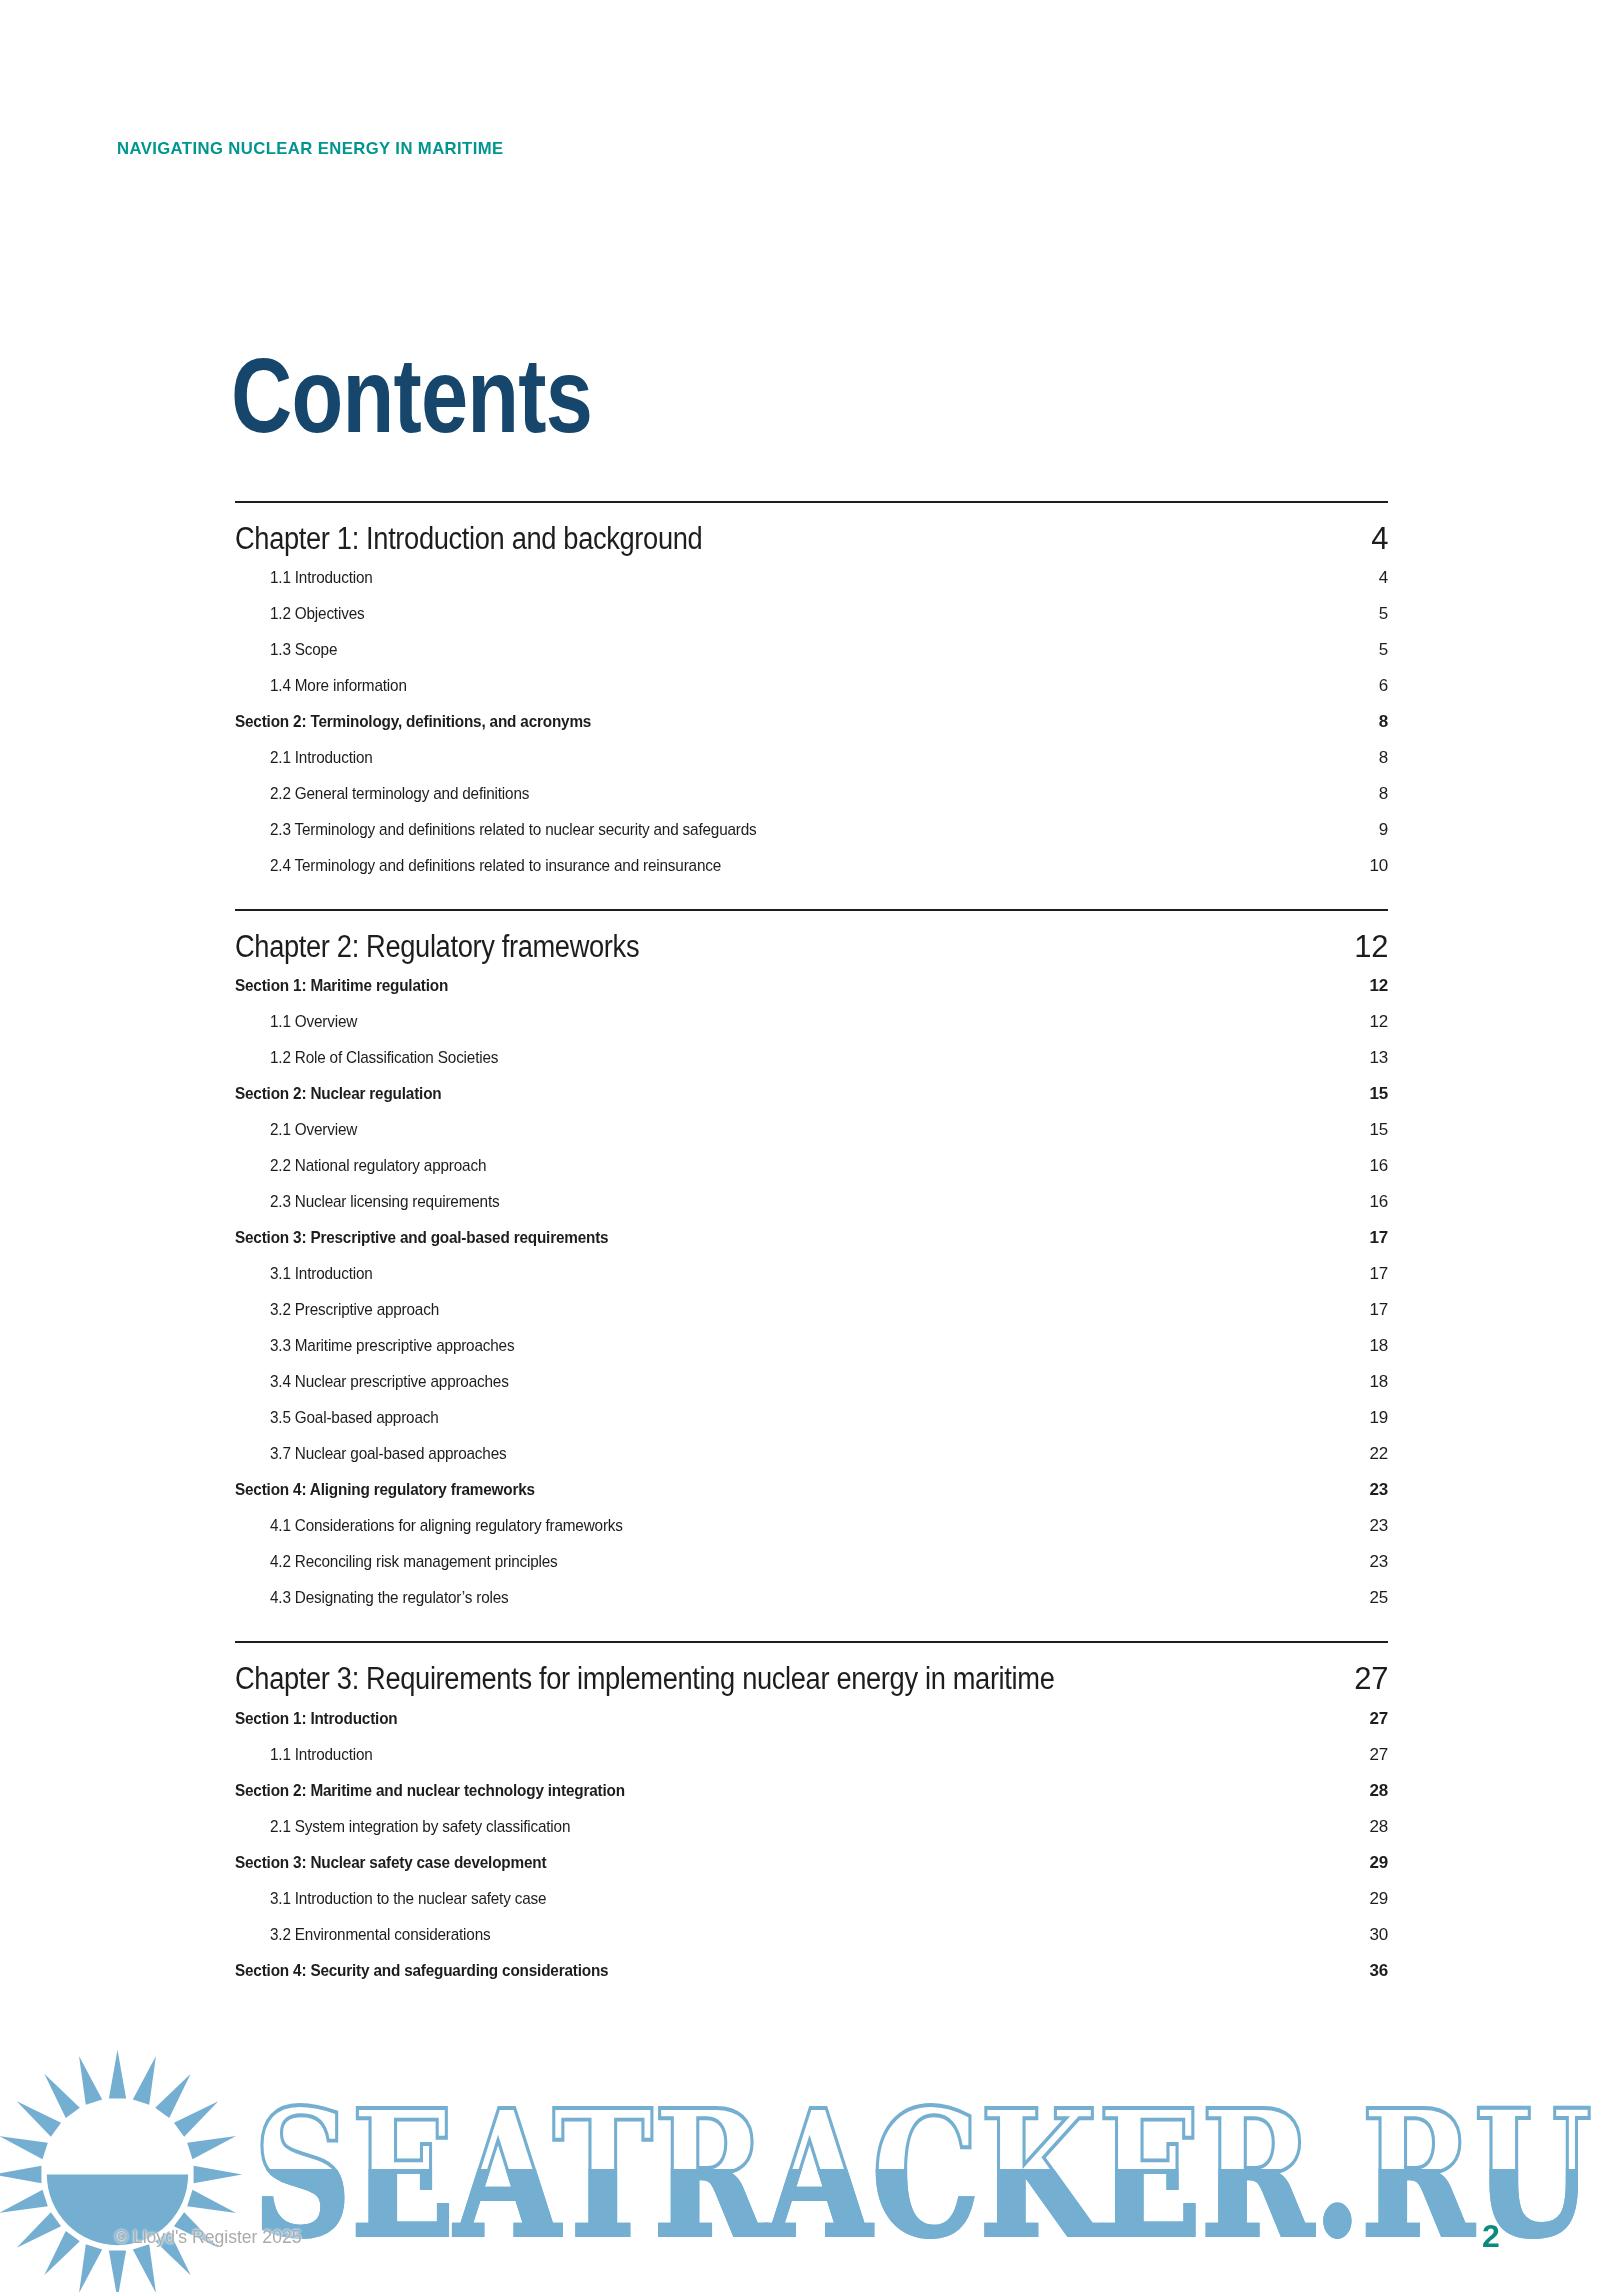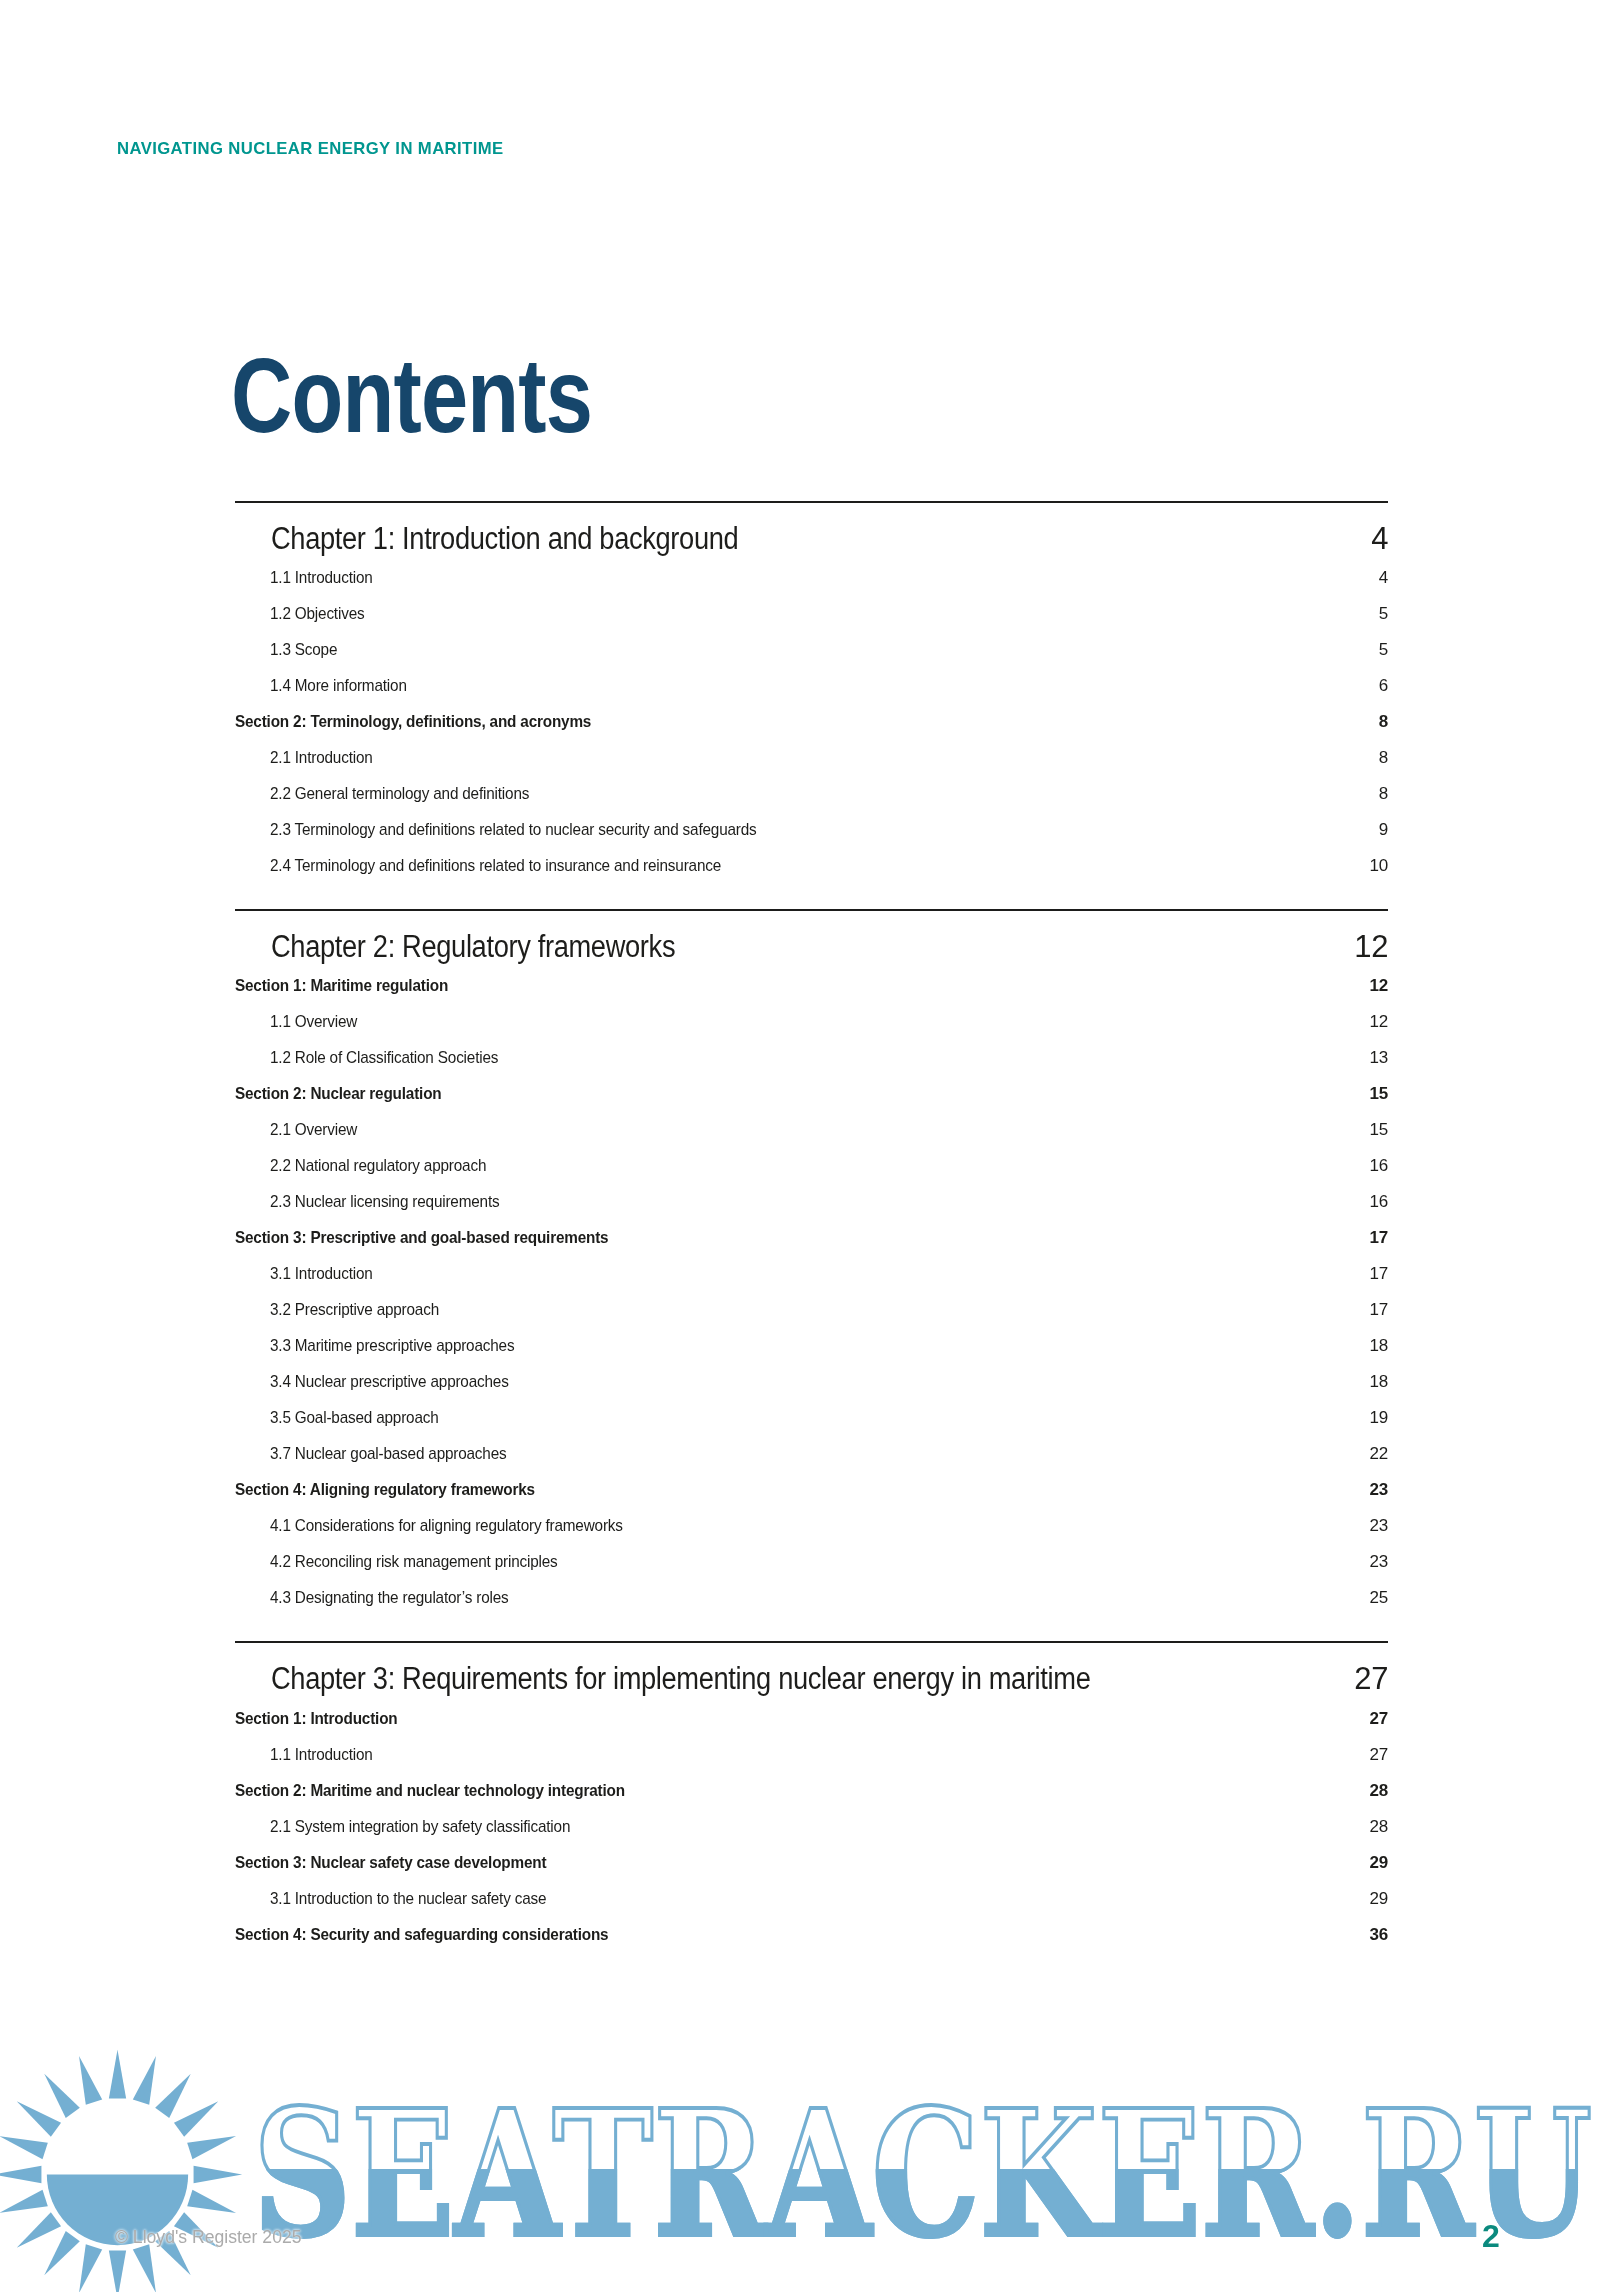--- a/index.html
+++ b/index.html
@@ -27,21 +27,21 @@
   }
   .rule{height:2px;background:var(--ink);margin:0;}
   .rule.mt{margin-top:25.5px;}
   .row{
     display:flex;align-items:center;justify-content:space-between;
     font-size:17px;letter-spacing:-0.2px;height:36px;line-height:1;
     color:var(--ink);white-space:nowrap;
   }
   .row .label{display:inline-block;transform:scaleX(.9);transform-origin:left center;}
   .row.chapter{
-    font-size:31px;letter-spacing:-0.4px;height:43px;margin-top:13.7px;margin-left:36px;
+    font-size:31px;letter-spacing:-0.4px;height:43px;margin-top:13.7px;
   }
   .row.chapter .label{transform:scaleX(.88);}
   .row.section{font-weight:bold;}
   .row.sub{padding-left:35px;}
   .row .pagenum{flex:none;text-align:right;}
 
   
   .watermark{position:absolute;left:0;top:0;width:100%;height:100%;pointer-events:none;z-index:3;}
   .sun{position:absolute;left:-14.7px;top:2042px;width:265px;height:265px;}
   .wm-text{
@@ -213,20 +213,24 @@
       <span class="label">2.1 System integration by safety classification</span>
       <span class="pagenum">28</span>
     </div>
     <div class="row section">
       <span class="label">Section 3: Nuclear safety case development</span>
       <span class="pagenum">29</span>
     </div>
     <div class="row sub">
       <span class="label">3.1 Introduction to the nuclear safety case</span>
       <span class="pagenum">29</span>
+    </div>
+    <div class="row sub">
+      <span class="label">3.2 Environmental considerations</span>
+      <span class="pagenum">30</span>
     </div>
     <div class="row section">
       <span class="label">Section 4: Security and safeguarding considerations</span>
       <span class="pagenum">36</span>
     </div>
   </div>
 
 <div class="watermark">
   <svg class="sun" id="sun-svg" viewBox="-135 -135 270 270" xmlns="http://www.w3.org/2000/svg">
       <polygon points="0.0,-127.0 -8.8,-77.5 8.8,-77.5" fill="#74afd2"></polygon>

